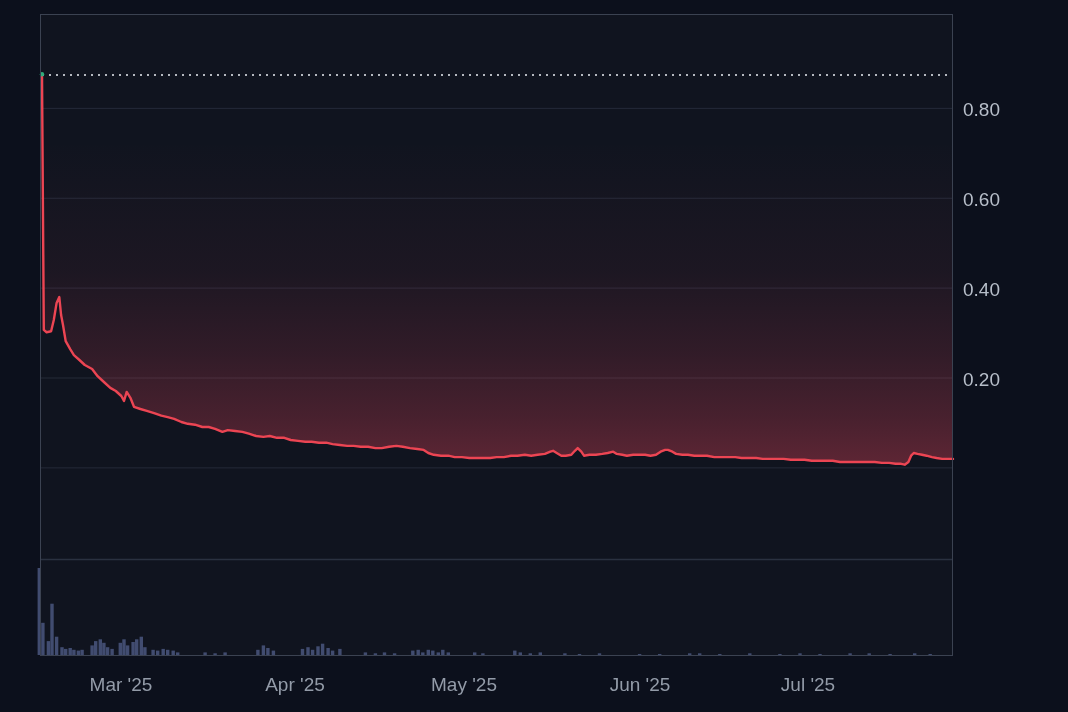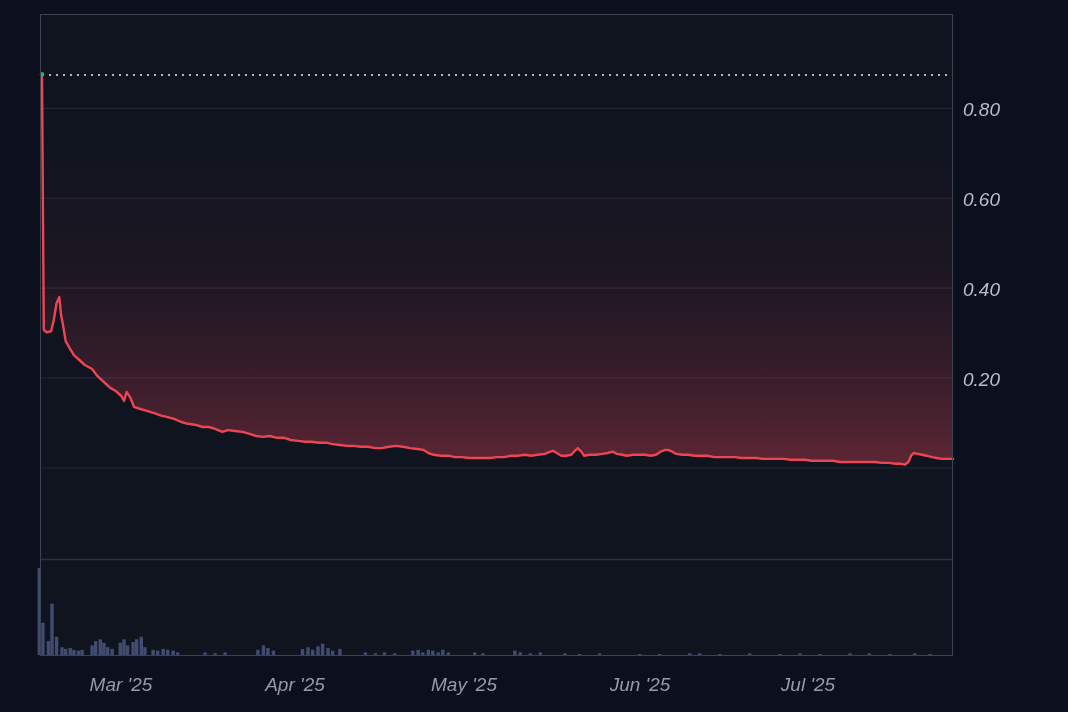--- a/index.html
+++ b/index.html
@@ -2,21 +2,21 @@
 <html><head>
 <meta charset="utf-8">
 <style>
   html,body{margin:0;padding:0;}
   body{
     width:1068px;height:712px;
     background:#0c101c;
     font-family:"Liberation Sans", sans-serif;
     overflow:hidden;
   }
-  .stage{position:relative;width:924px;height:712px;font-style:italic;}
+  .stage{position:relative;width:924px;height:712px;}
   svg text{
     font-family:"Liberation Sans", sans-serif;
     -webkit-user-select:none;user-select:none;
   }
   .y-tick{fill:#b7bec9;font-size:19px;}
   .x-tick{fill:#939ba8;font-size:19px;}
 </style>
 </head>
 <body>
 

